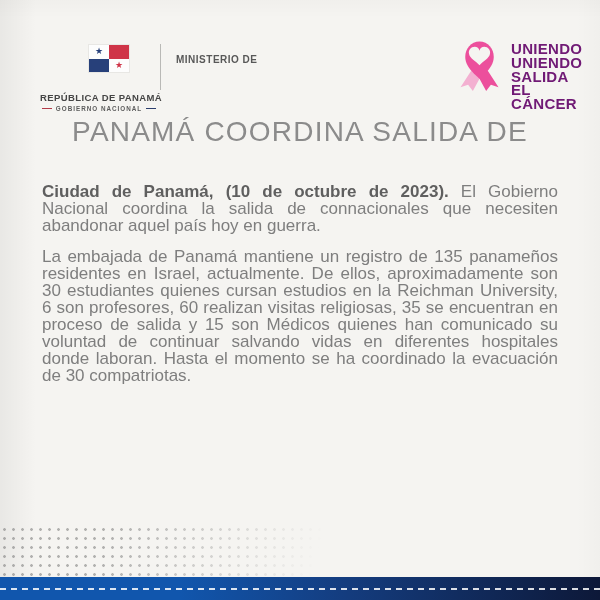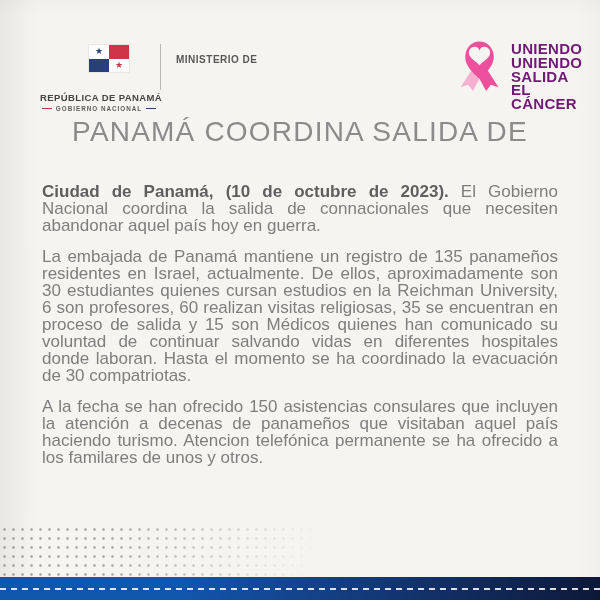--- a/index.html
+++ b/index.html
@@ -116,21 +116,20 @@
     <div>EL CÁNCER</div>
   </div>
 
   <div class="title">
     <div>PANAMÁ COORDINA SALIDA DE</div>
   </div>
 
   <div class="body-text">
     <p><span class="lead">Ciudad de Panamá, (10 de octubre de 2023).</span><span> El Gobierno Nacional coordina la salida de connacionales que necesiten abandonar aquel país hoy en guerra.</span></p>
     <p>La embajada de Panamá mantiene un registro de 135 panameños residentes en Israel, actualmente. De ellos, aproximadamente son 30 estudiantes quienes cursan estudios en la Reichman University, 6 son profesores, 60 realizan visitas religiosas, 35 se encuentran en proceso de salida y 15 son Médicos quienes han comunicado su voluntad de continuar salvando vidas en diferentes hospitales donde laboran. Hasta el momento se ha coordinado la evacuación de 30 compatriotas.</p>
-    <p>A la fecha se han ofrecido 150 asistencias consulares que incluyen la atención a decenas de panameños que visitaban aquel país haciendo turismo. Atencion telefónica permanente se ha ofrecido a los familares de unos y otros.</p>
   </div>
 
   <div class="halftone"></div>
 
   <div class="bottom-bar">
     <div class="dash-line"></div>
   </div>
 </div>
 
 </body></html>

